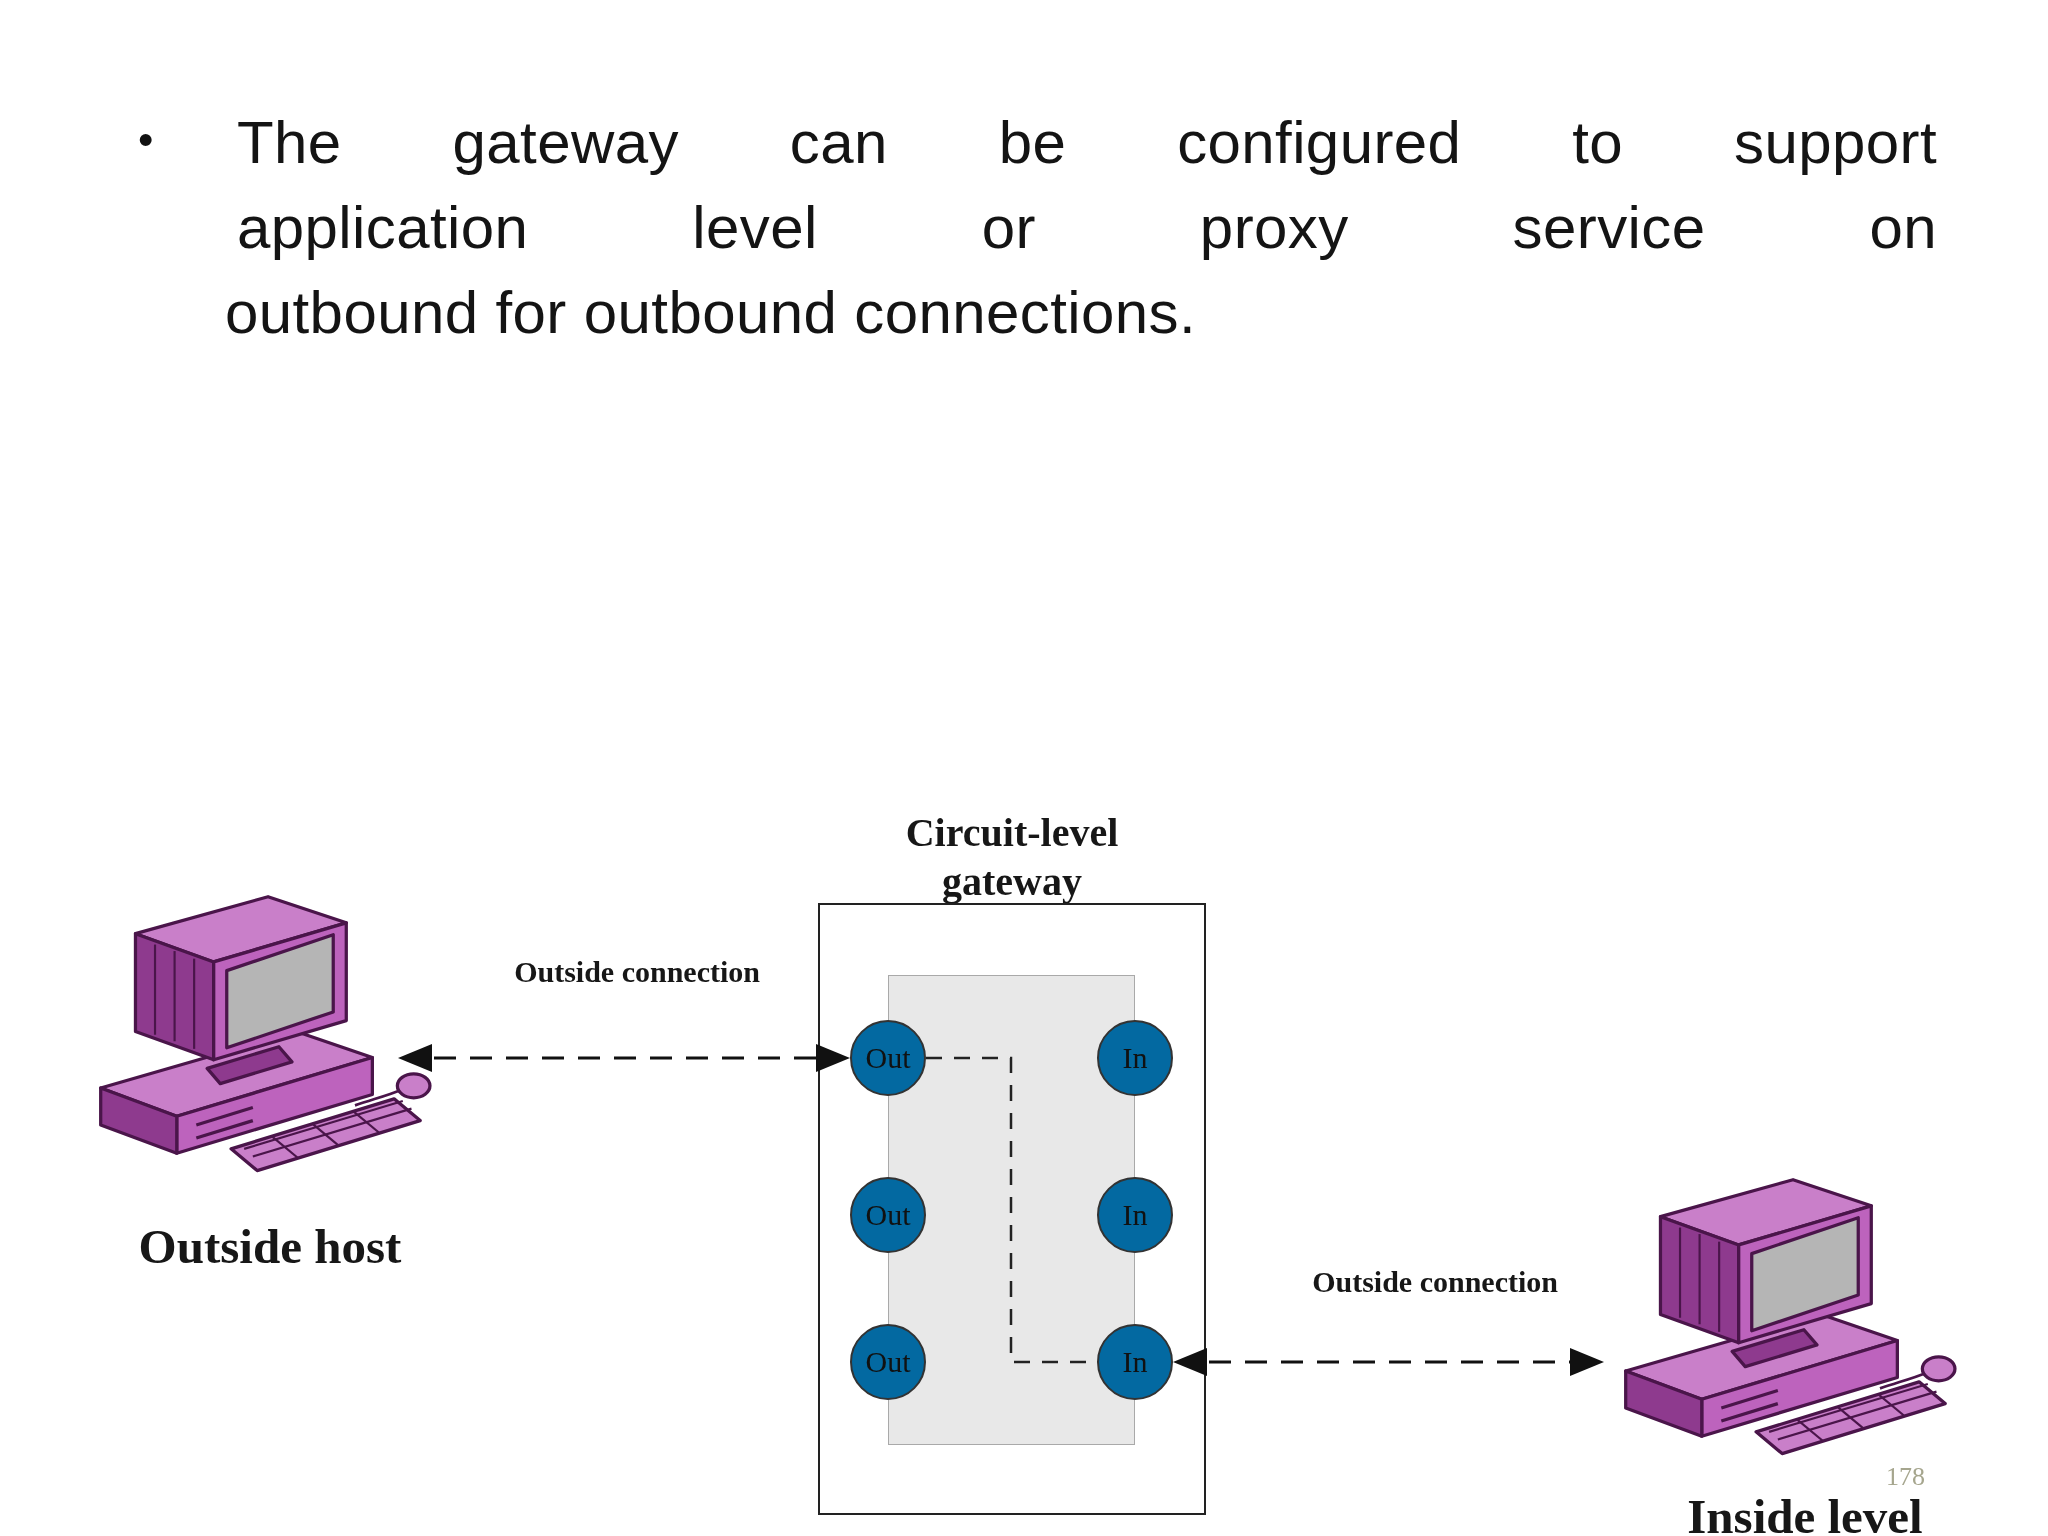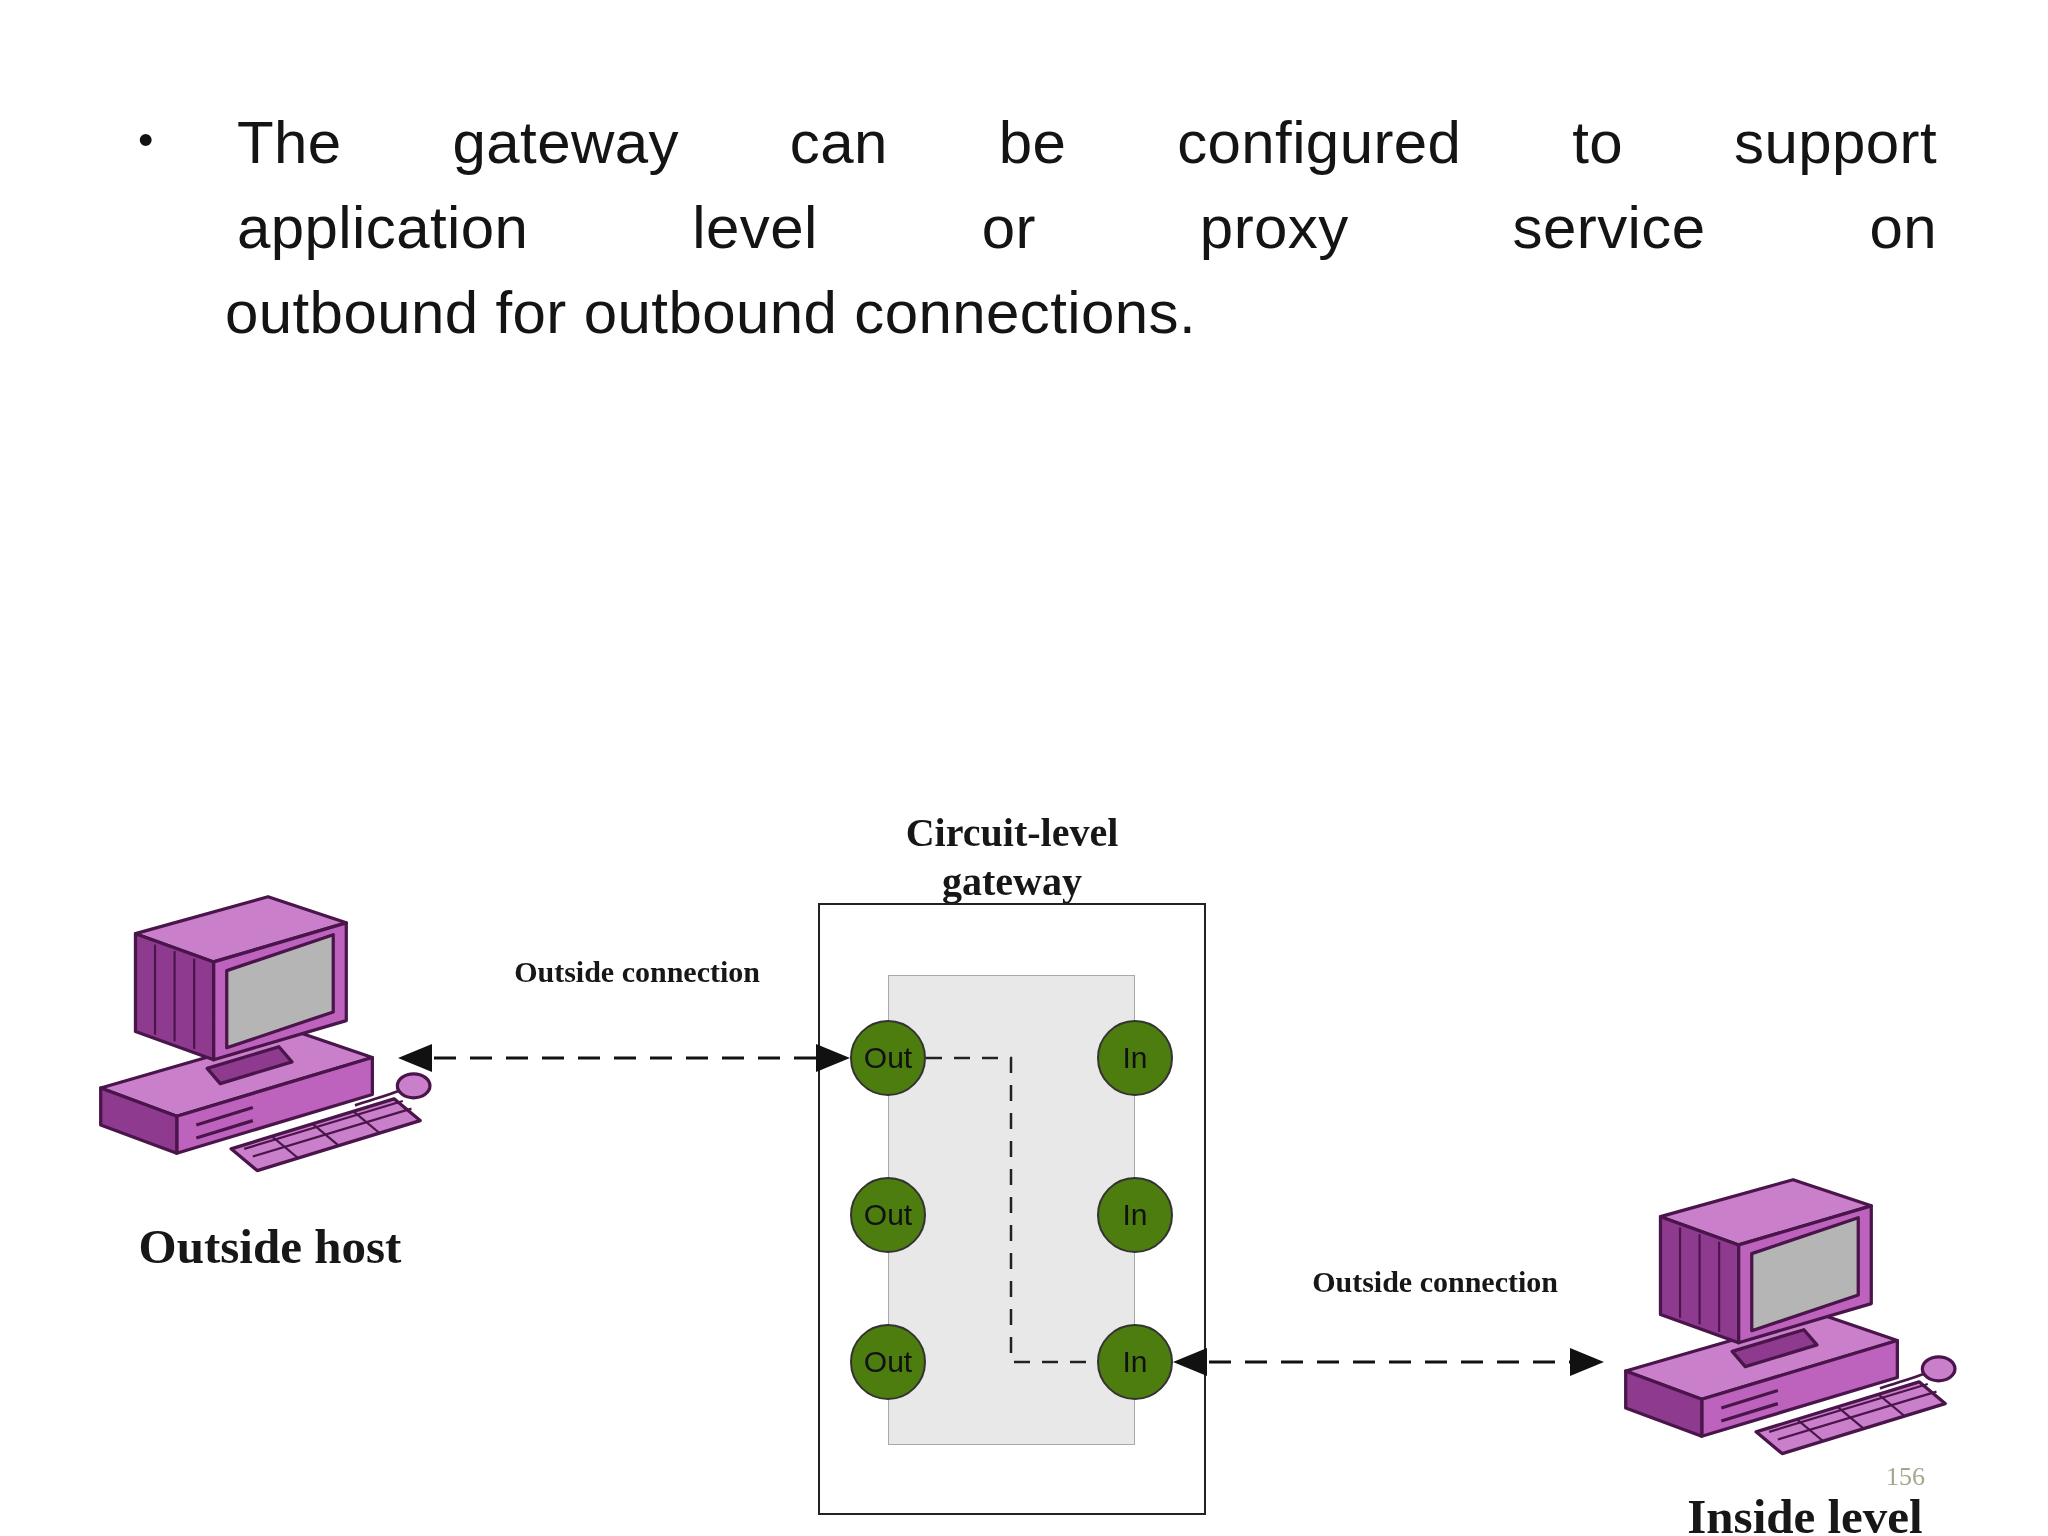--- a/index.html
+++ b/index.html
@@ -21,22 +21,22 @@
   .serifb { font-family:"Liberation Serif", serif; font-weight:bold; color:#171717;margin-top:26px; }
   .gateway-title { font-size:40px; line-height:1.22; text-align:center; }
   .conn-label    { font-size:30px; line-height:1.18; text-align:right; }
   .host-label    { font-size:49px; text-align:center; }
 
   
   .gateway-box   { border:2px solid #222; background:#ffffff; }
   .gateway-inner { background:var(--gateway-inner-fill, #e8e8e8); border:1px solid #a9a9a9; }
   .port {
     width:76px; height:76px; border-radius:50%;
-    border:2px solid #333; background:#4d7c0f;
-    font-family:Liberation Sans, sans-serif; font-size:30px; color:#111;
+    border:2px solid #333; background:#0369a1;
+    font-family:Liberation Serif, serif; font-size:30px; color:#111;
     display:flex; align-items:center; justify-content:center;
   }
   .page-num { font-family:"Liberation Serif", serif; font-size:26px; color:#a6a68e; }
 
   .lines-overlay { position:absolute; left:0; top:0; pointer-events:none; }
 </style>
 </head>
 <body>
 
 <div class="slide">
@@ -112,15 +112,15 @@
   <svg class="abs" style="left:70px; top:875px;" width="370" height="326" viewBox="0 0 340 300">
     <use href="#pc-art"></use>
   </svg>
   <div class="abs serifb host-label" style="left:60px; top:1192px; width:420px;">Outside host</div>
 
   <svg class="abs" style="left:1595px; top:1158px;" width="370" height="326" viewBox="0 0 340 300">
     <use href="#pc-art"></use>
   </svg>
   <div class="abs serifb host-label" style="left:1600px; top:1462px; width:410px;">Inside level</div>
 
-  <div class="abs page-num" style="left:1886px; top:1462px;">156</div>
+  <div class="abs page-num" style="left:1886px; top:1462px;">178</div>
 
 </div>
 
 </body></html>

